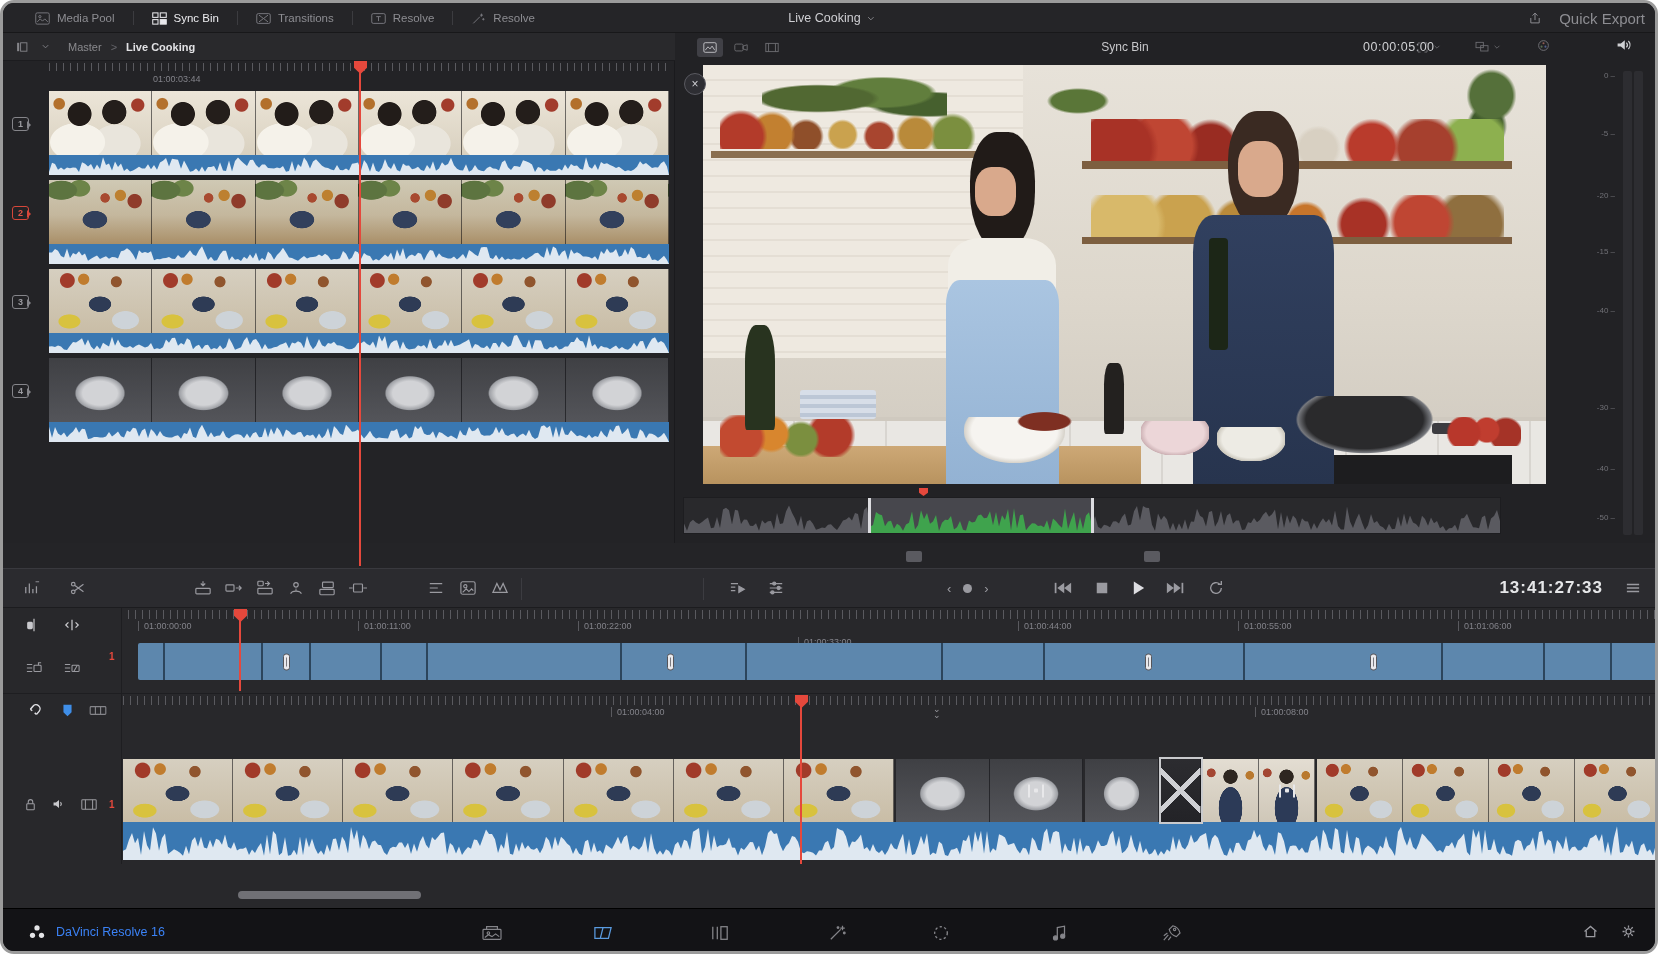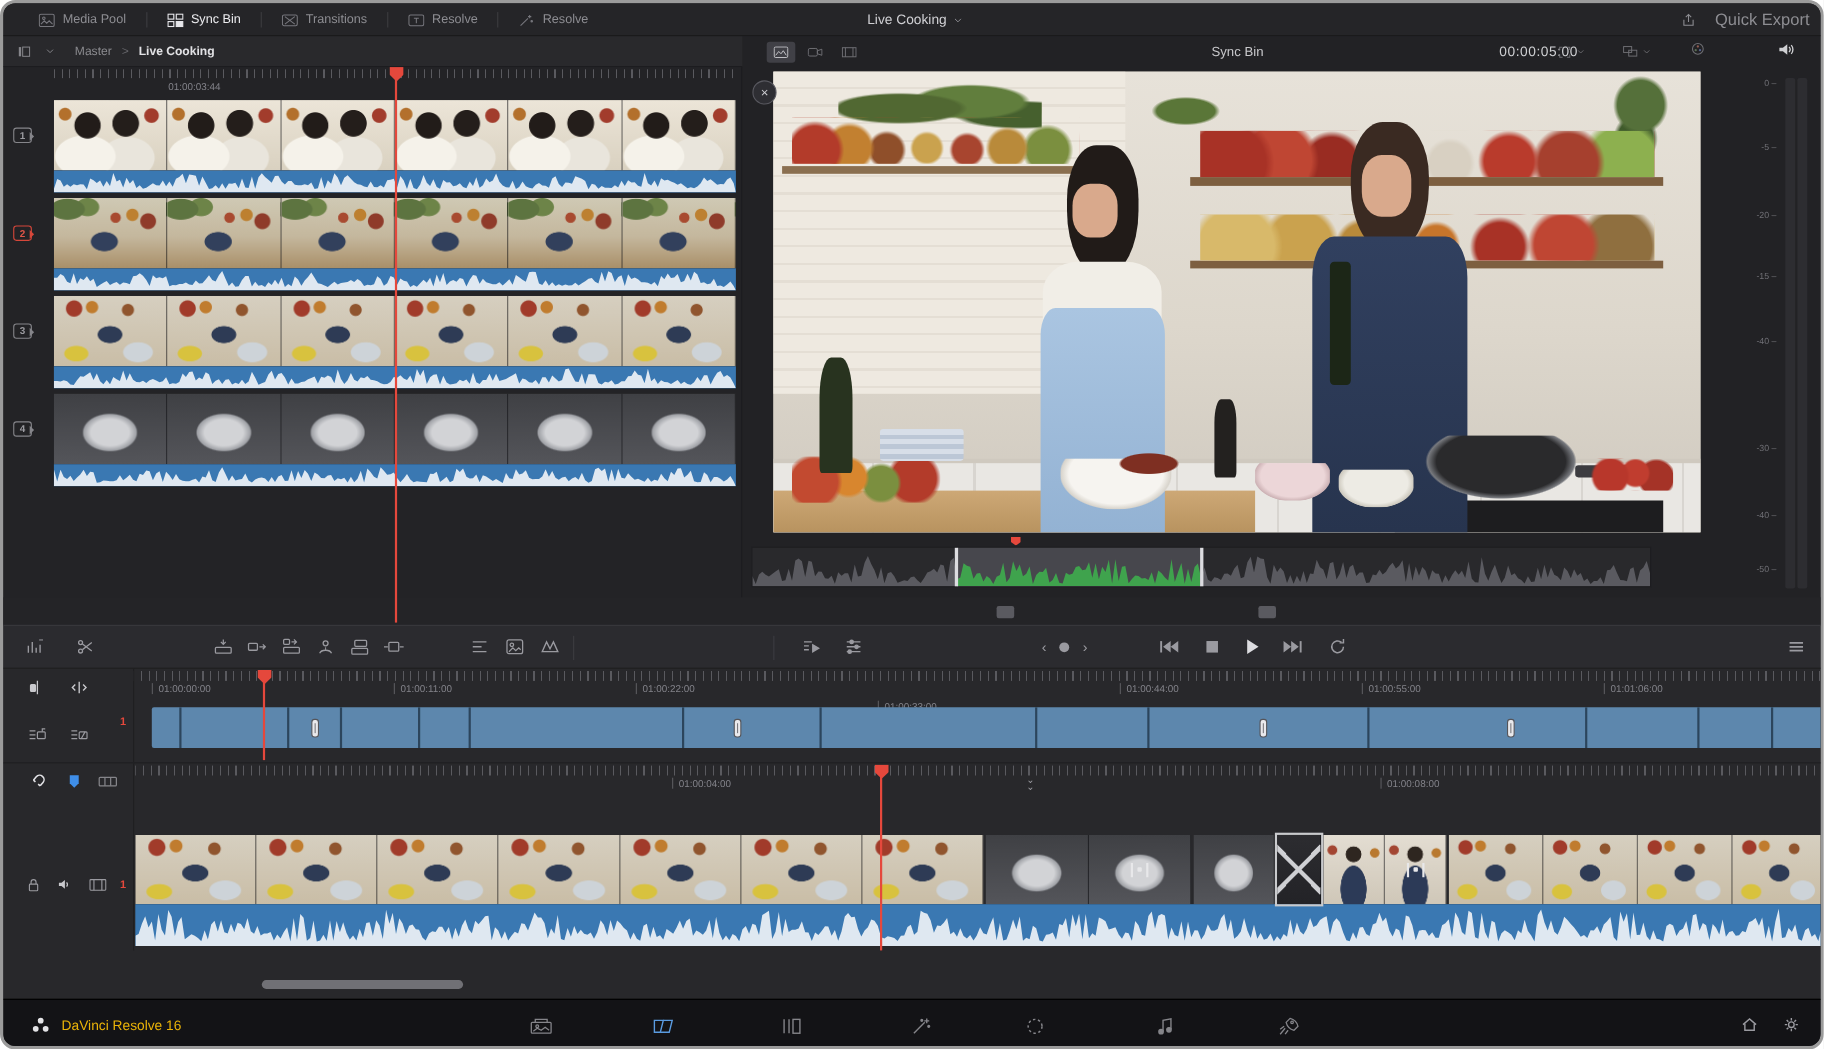--- a/index.html
+++ b/index.html
@@ -59,21 +59,21 @@
   .clipsep{position:absolute;top:0;width:2px;height:100%;background:#2c455c;}
   .editmark{position:absolute;top:50%;transform:translateY(-50%);width:7px;height:17px;background:#e9e9ec;border-radius:3px;border:1px solid #55555a;z-index:5;}
   .editmark:after{content:"";position:absolute;left:2px;top:3px;bottom:3px;width:1px;background:#7a7a80;}
   .clip{position:absolute;height:63px;display:flex;overflow:hidden;}
   .clip.sel{outline:2px solid #c9cacd;z-index:6;}
   .syncmark{position:absolute;left:50%;top:50%;transform:translate(-50%,-50%);width:16px;height:13px;border-left:2px solid #e8e8ea;border-right:2px solid #e8e8ea;z-index:4;}
   .syncmark:after{content:"";position:absolute;left:50%;top:50%;width:4px;height:4px;margin:-2px 0 0 -2px;background:#e8e8ea;border-radius:1px;}
   #hscroll{left:235px;top:888px;width:183px;height:8px;background:#707075;border-radius:4px;}
   
   #bottombar{left:0;top:905px;width:1658px;height:49px;background:#131316;border-top:1px solid #000;}
-  #appid{left:24px;top:0;height:46px;display:flex;align-items:center;gap:9px;color:#eab308;font-size:12.5px;justify-content:flex-end;}
+  #appid{left:24px;top:0;height:46px;display:flex;align-items:center;gap:9px;color:#3b82f6;font-size:12.5px;justify-content:flex-end;}
   .pagebtn{position:absolute;top:8px;width:56px;height:32px;display:flex;align-items:center;justify-content:center;}
   #cut-underline{height:4px;background:#e5483c;border-radius:1px;bottom:0;}
 </style>
 </head>
 <body>
 
 <div id="window">
 
   <div id="topbar" class="abs">
     <div id="tabs" class="abs">
@@ -458,20 +458,23 @@
           <rect x="18" y="2" width="2" height="12"></rect>
           <path d="M9 2l8 6-8 6zM1 2l8 6-8 6z"></path>
         </svg>
       </span>
       <span class="icon" style="position: absolute; left: 1204px; top: 50%; transform: translateY(-50%);">
         <svg width="18" height="16" viewBox="0 0 20 18" stroke="#9a9aa0" fill="none" stroke-width="1.5">
           <path d="M16 9a6 6 0 11-2-4.5"></path>
           <path d="M16 1v4h-4"></path>
         </svg>
       </span>
+      <div style="position: absolute; left: 1430px; top: 0px; width: 170px; height: 100%; display: flex; align-items: center; justify-content: flex-end;">
+        <span id="big-timecode">13:41:27:33</span>
+      </div>
       <span class="icon" style="position: absolute; left: 1622px; top: 50%; transform: translateY(-50%);">
         <svg width="16" height="14" viewBox="0 0 18 16" stroke="#9a9aa0" stroke-width="1.8">
           <path d="M2 4h14M2 8h14M2 12h14"></path>
         </svg>
       </span>
     </div>
 
   <div id="uppertl" class="abs">
     <div class="abs ruler-ticks" style="left:118px;top:2px;width:1540px;height:9px"></div>
     <div class="abs" style="left:118px;top:0;width:1px;height:85px;background:#1e1e21"></div>

